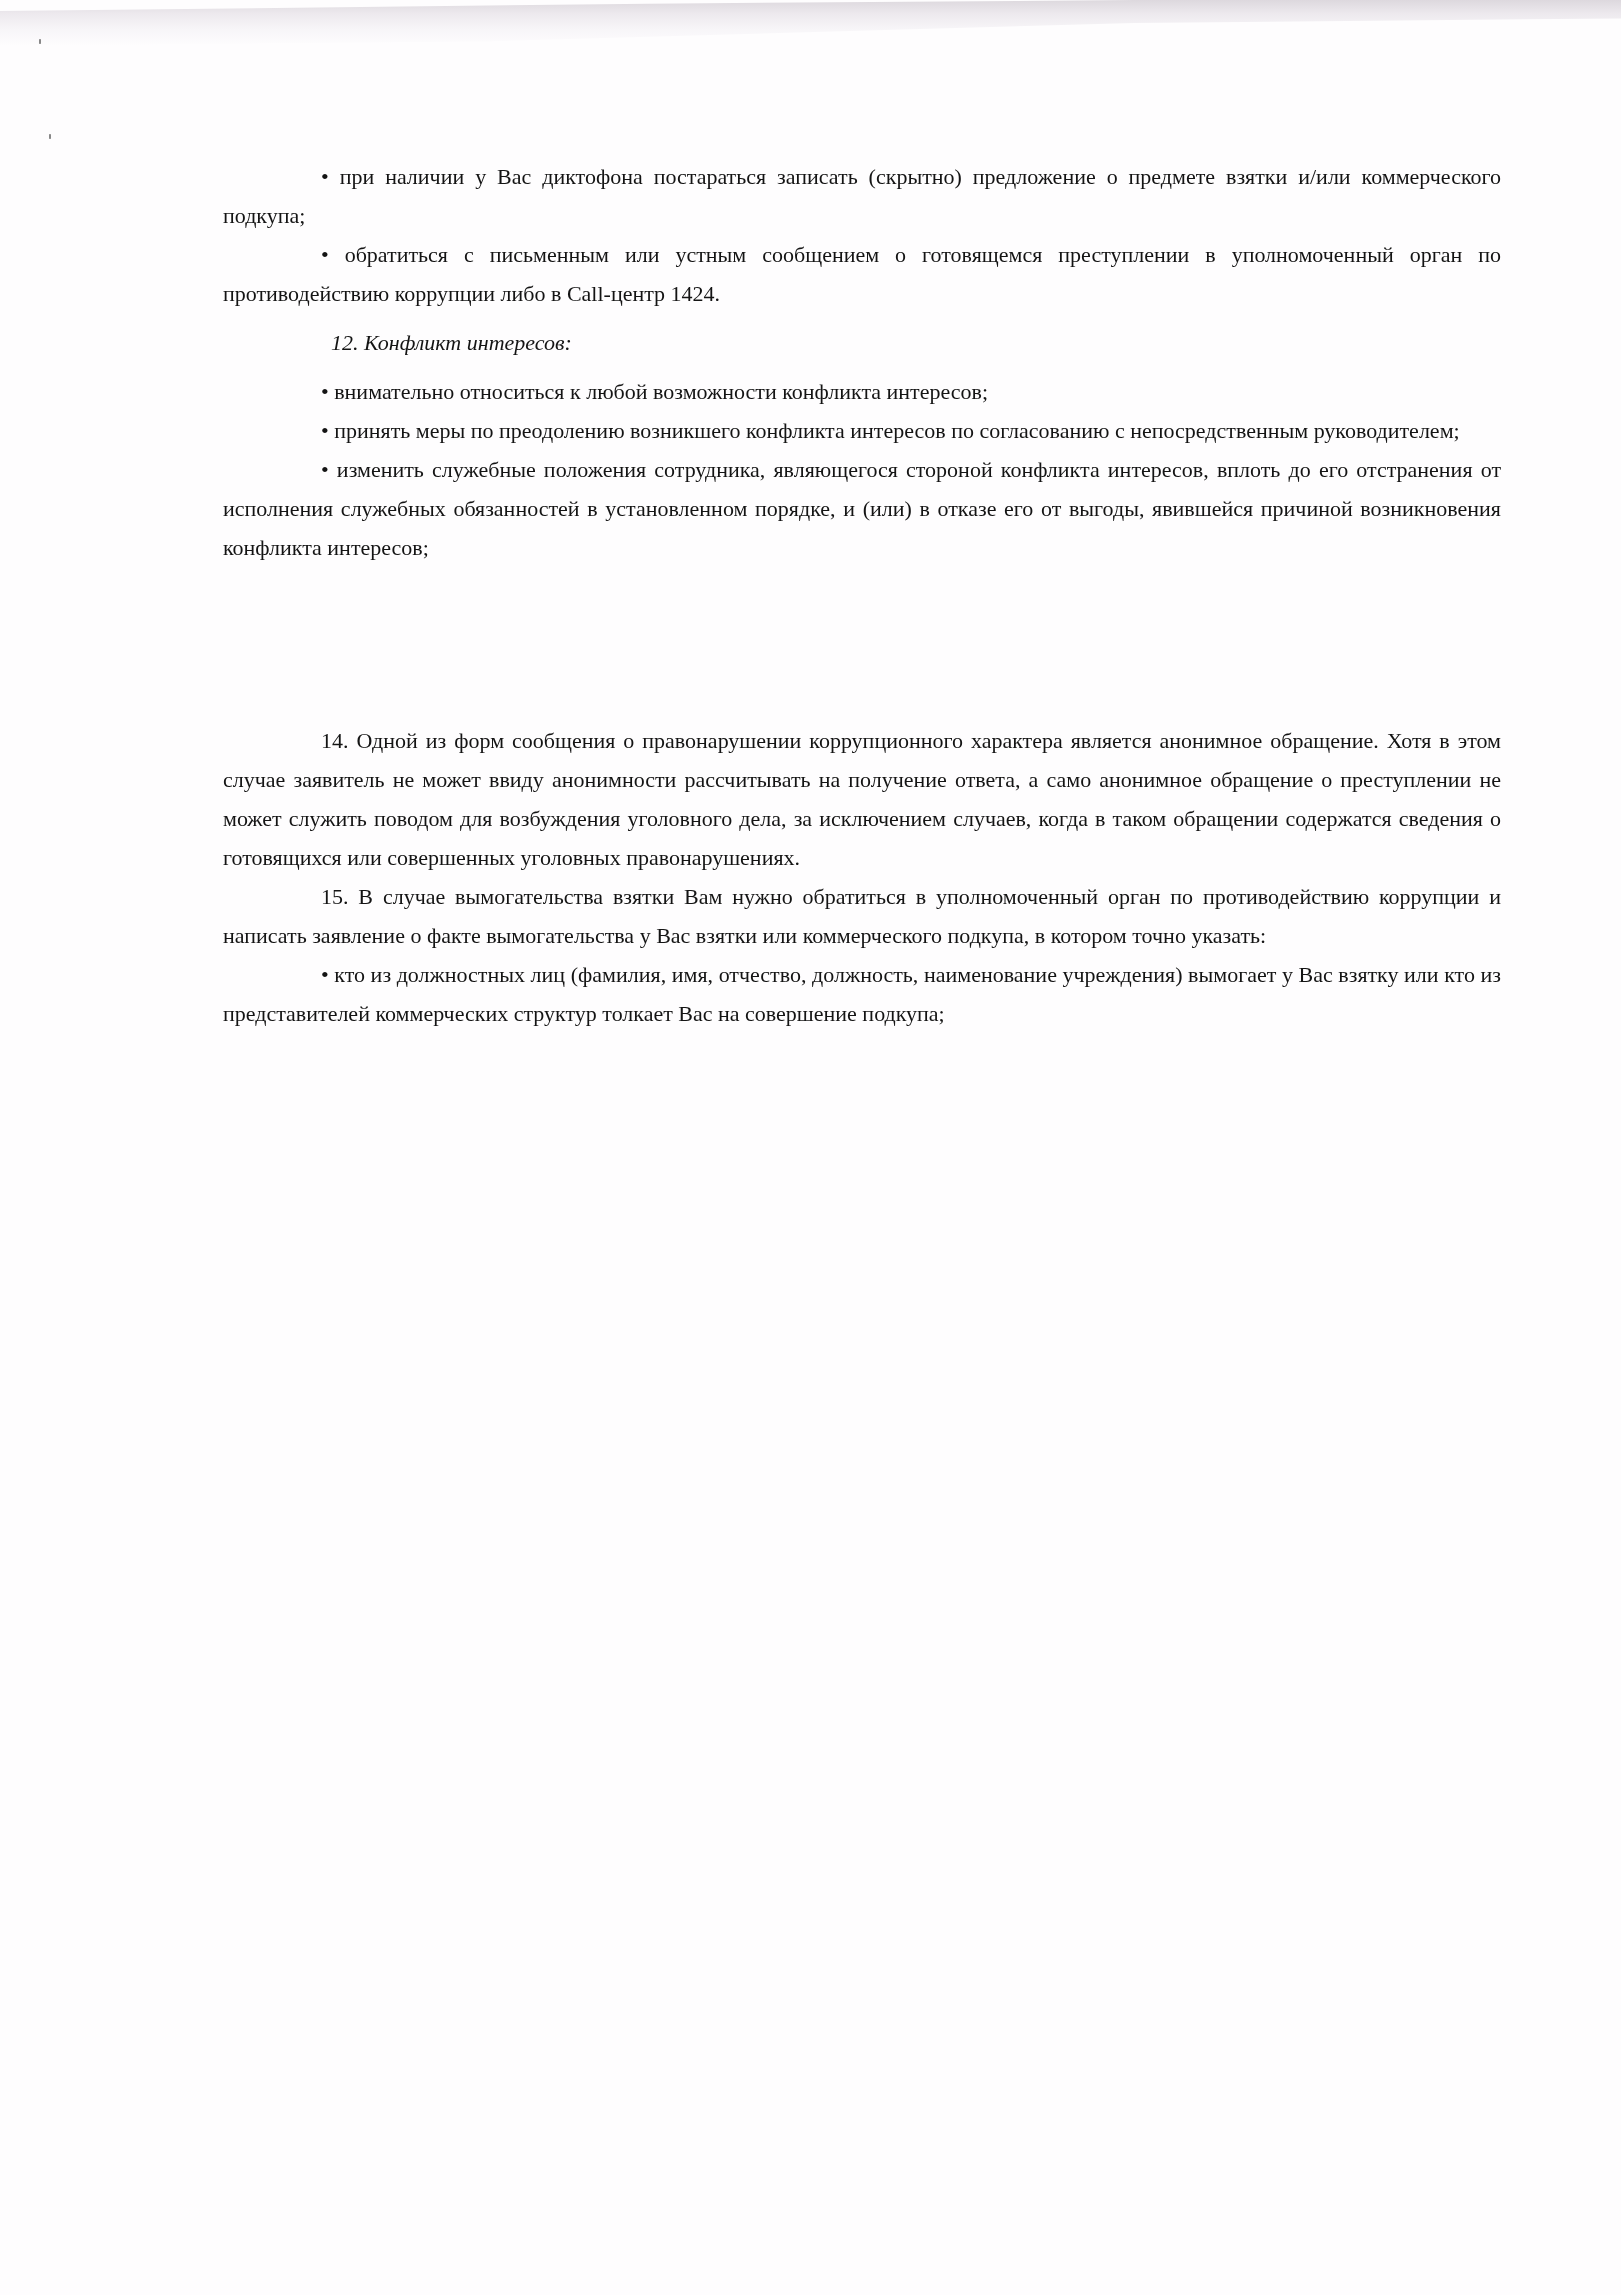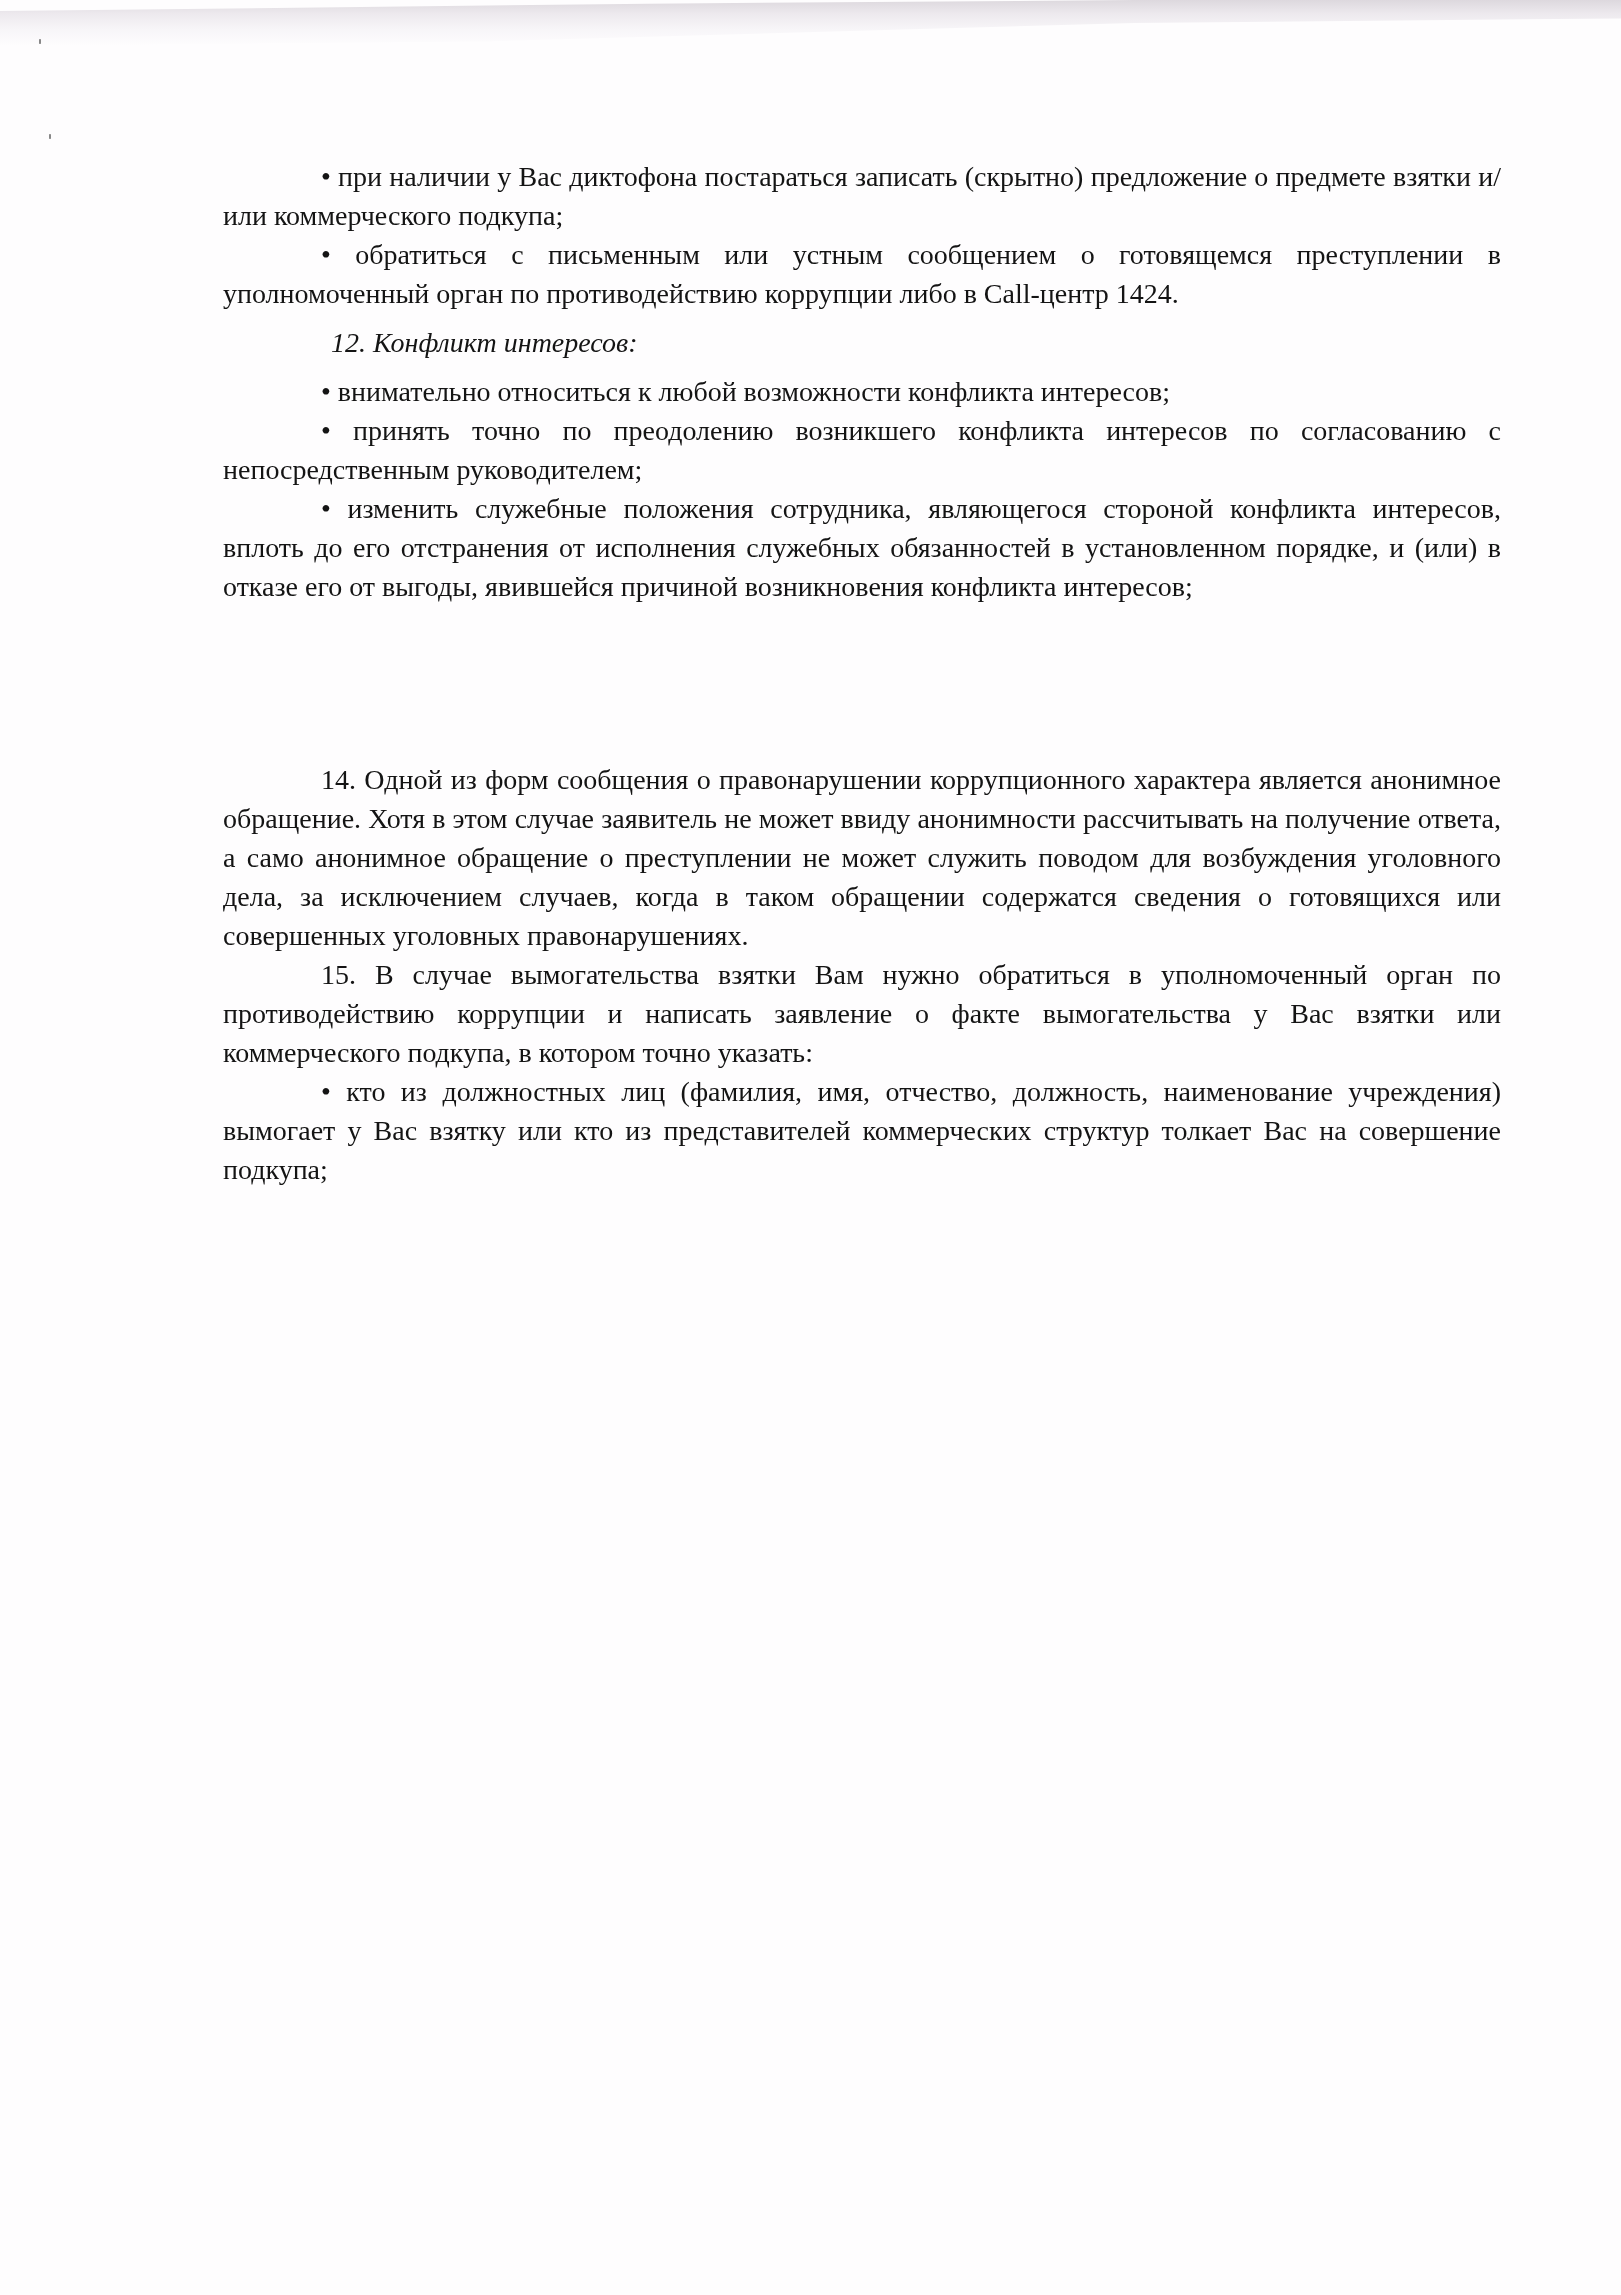--- a/index.html
+++ b/index.html
@@ -27,21 +27,21 @@
     width: 2px; height: 5.2px;
     background: #888;
     border-radius: 0.7px;
   }
   .page {
     position: absolute;
     left: 223px;
     top: 157px;
     width: 1278px;
     font-family: "Liberation Serif", "DejaVu Serif", serif;
-    font-size: 28px;
+    font-size: 22px;
     line-height: 39px;
     color: #141414;
   }
   .p {
     margin: 0;
     text-align: justify;
     text-align-last: left;
     hyphens: none;
   }
   .indent {
@@ -70,21 +70,21 @@
 <div class="speck" style="left:39px;top:39px;"></div>
 <div class="speck" style="left:49px;top:134px;"></div>
 
 <div class="page">
 
   <p class="p indent">• при наличии у Вас диктофона постараться записать (скрытно) предложение о предмете взятки и/или коммерческого подкупа;</p>
   <p class="p indent">• обратиться с письменным или устным сообщением о готовящемся преступлении в уполномоченный орган по противодействию коррупции либо в Call-центр 1424.</p>
 
   <p class="section-title">12. Конфликт интересов:</p>
   <p class="p indent">• внимательно относиться к любой возможности конфликта интересов;</p>
-  <p class="p indent">• принять точно по преодолению возникшего конфликта интересов по согласованию с непосредственным руководителем;</p>
+  <p class="p indent">• принять меры по преодолению возникшего конфликта интересов по согласованию с непосредственным руководителем;</p>
   <p class="p indent">• изменить служебные положения сотрудника, являющегося стороной конфликта интересов, вплоть до его отстранения от исполнения служебных обязанностей в установленном порядке, и (или) в отказе его от выгоды, явившейся причиной возникновения конфликта интересов;</p>
 
   <div class="gap-before-chapter"></div>
 
 
   <div class="gap-after-chapter"></div>
 
   <p class="p indent">14. Одной из форм сообщения о правонарушении коррупционного характера является анонимное обращение. Хотя в этом случае заявитель не может ввиду анонимности рассчитывать на получение ответа, а само анонимное обращение о преступлении не может служить поводом для возбуждения уголовного дела, за исключением случаев, когда в таком обращении содержатся сведения о готовящихся или совершенных уголовных правонарушениях.</p>
   <p class="p indent">15. В случае вымогательства взятки Вам нужно обратиться в уполномоченный орган по противодействию коррупции и написать заявление о факте вымогательства у Вас взятки или коммерческого подкупа, в котором точно указать:</p>
   <p class="p indent">• кто из должностных лиц (фамилия, имя, отчество, должность, наименование учреждения) вымогает у Вас взятку или кто из представителей коммерческих структур толкает Вас на совершение подкупа;</p>

